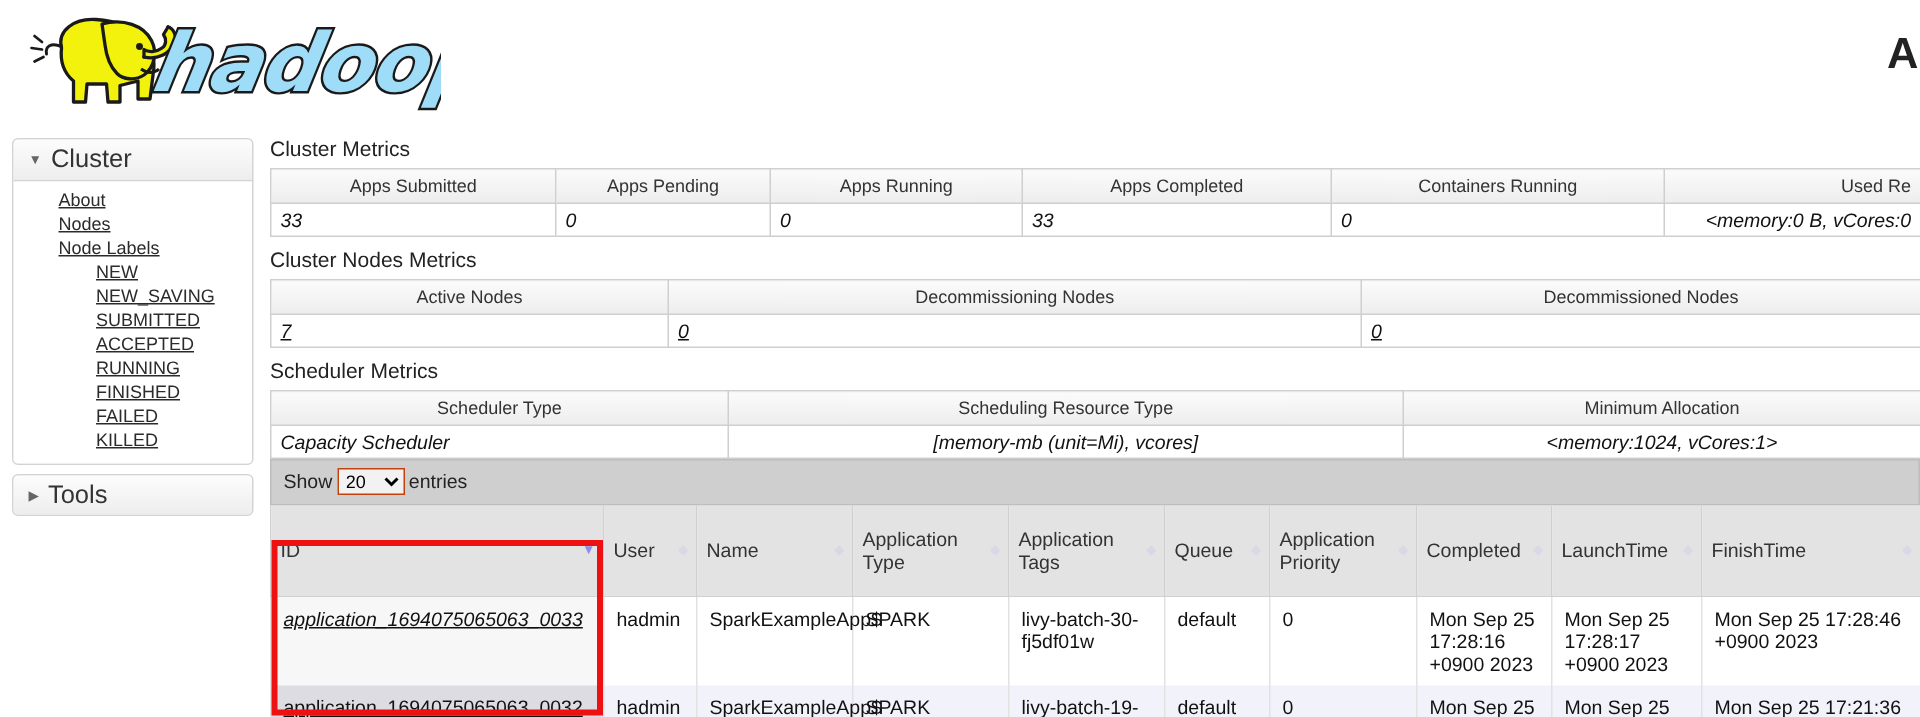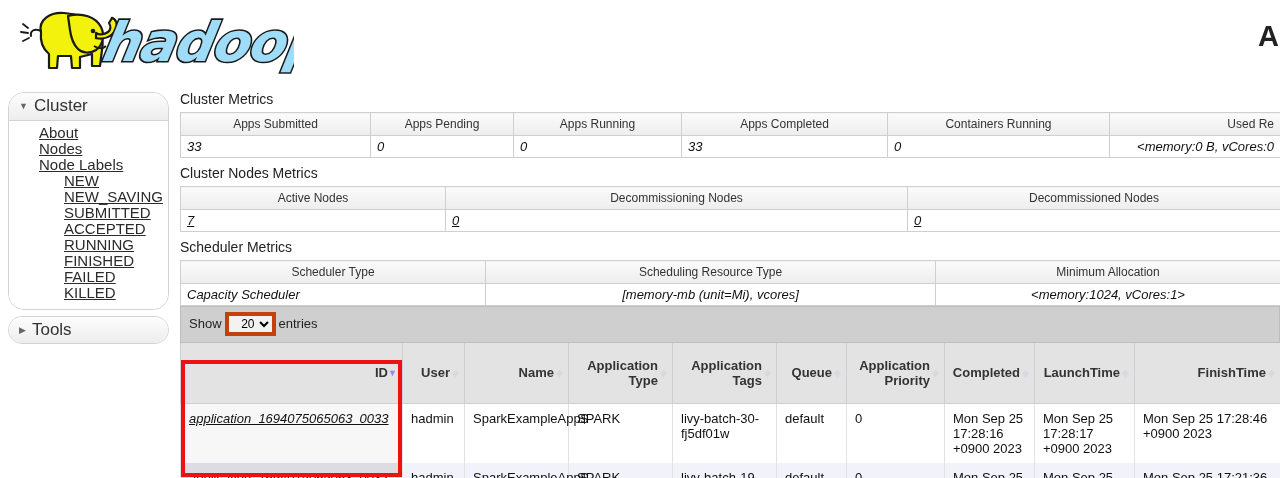--- a/index.html
+++ b/index.html
@@ -30,39 +30,39 @@
     width: 22px; overflow: hidden; white-space: nowrap;
   }
 
   
   #sidebar {
     position: absolute; left: 8px; top: 92px;
     width: 161px;
   }
   .nav-block {
     border: 1px solid #d3d3d3;
-    border-radius: 16px;
+    border-radius: 4px;
     background: #fff;
     margin-bottom: 6px;
     overflow: hidden;
   }
   .nav-head {
     background: linear-gradient(to bottom, #fdfdfd, #ededed);
     border-bottom: 1px solid #d3d3d3;
     padding: 3px 6px 4px 10px;
     font-size: 17px;
     color: #333;
     line-height: 1.15;
     white-space: nowrap;
   }
   .nav-block.collapsed .nav-head { border-bottom: none; }
   .tri { display: inline-block; font-size: 9px; color: #666; margin-right: 6px; vertical-align: 2px; }
   .nav-body { padding: 4px 0 8px 0; background: #fff; }
   .nav-li {
-    font-size: 15px;
+    font-size: 12px;
     line-height: 16px;
     padding: 0 0 0 30px;
     white-space: nowrap;
   }
   .nav-li.sub { padding-left: 55px; }
   .nav-li.spaced { margin-top: 12px; }
   .nav-li a {
     color: #2b2b2b;
     text-decoration: underline;
     cursor: pointer;
@@ -117,42 +117,41 @@
     border: 1px solid #bdbdbd;
     padding: 5px 8px 6px 8px;
     font-size: 13px;
     color: #222;
   }
   #dt-bar select {
     font-size: 12px;
     font-family: "Liberation Sans", sans-serif;
     padding: 0 1px;
     margin: 0 3px;
-    border: 4px solid #c2410c;
+    border: 1px solid #c2410c;
     background: #f2f2f2;
-    text-align: right;
   }
 
   
   #apps-wrap { position: relative; width: 1100px; overflow: hidden; }
   table#apps {
     border-collapse: collapse;
     table-layout: fixed;
     width: 1100px;
     background: #fff;
   }
   table#apps th {
     background: #e3e3e3;
     border: 1px solid #cfcfcf;
     border-top: none;
     font-size: 13px;
-    font-weight: bold;
+    font-weight: normal;
     color: #333;
     padding: 8px 14px 8px 6px;
-    text-align: right;
+    text-align: left;
     vertical-align: middle;
     position: relative;
     height: 60px;
     line-height: 15px;
   }
   table#apps th .sort {
     position: absolute; right: 5px; top: 50%;
     transform: translateY(-50%);
     font-size: 9px; color: #d8d8e6;
     line-height: 7px;

